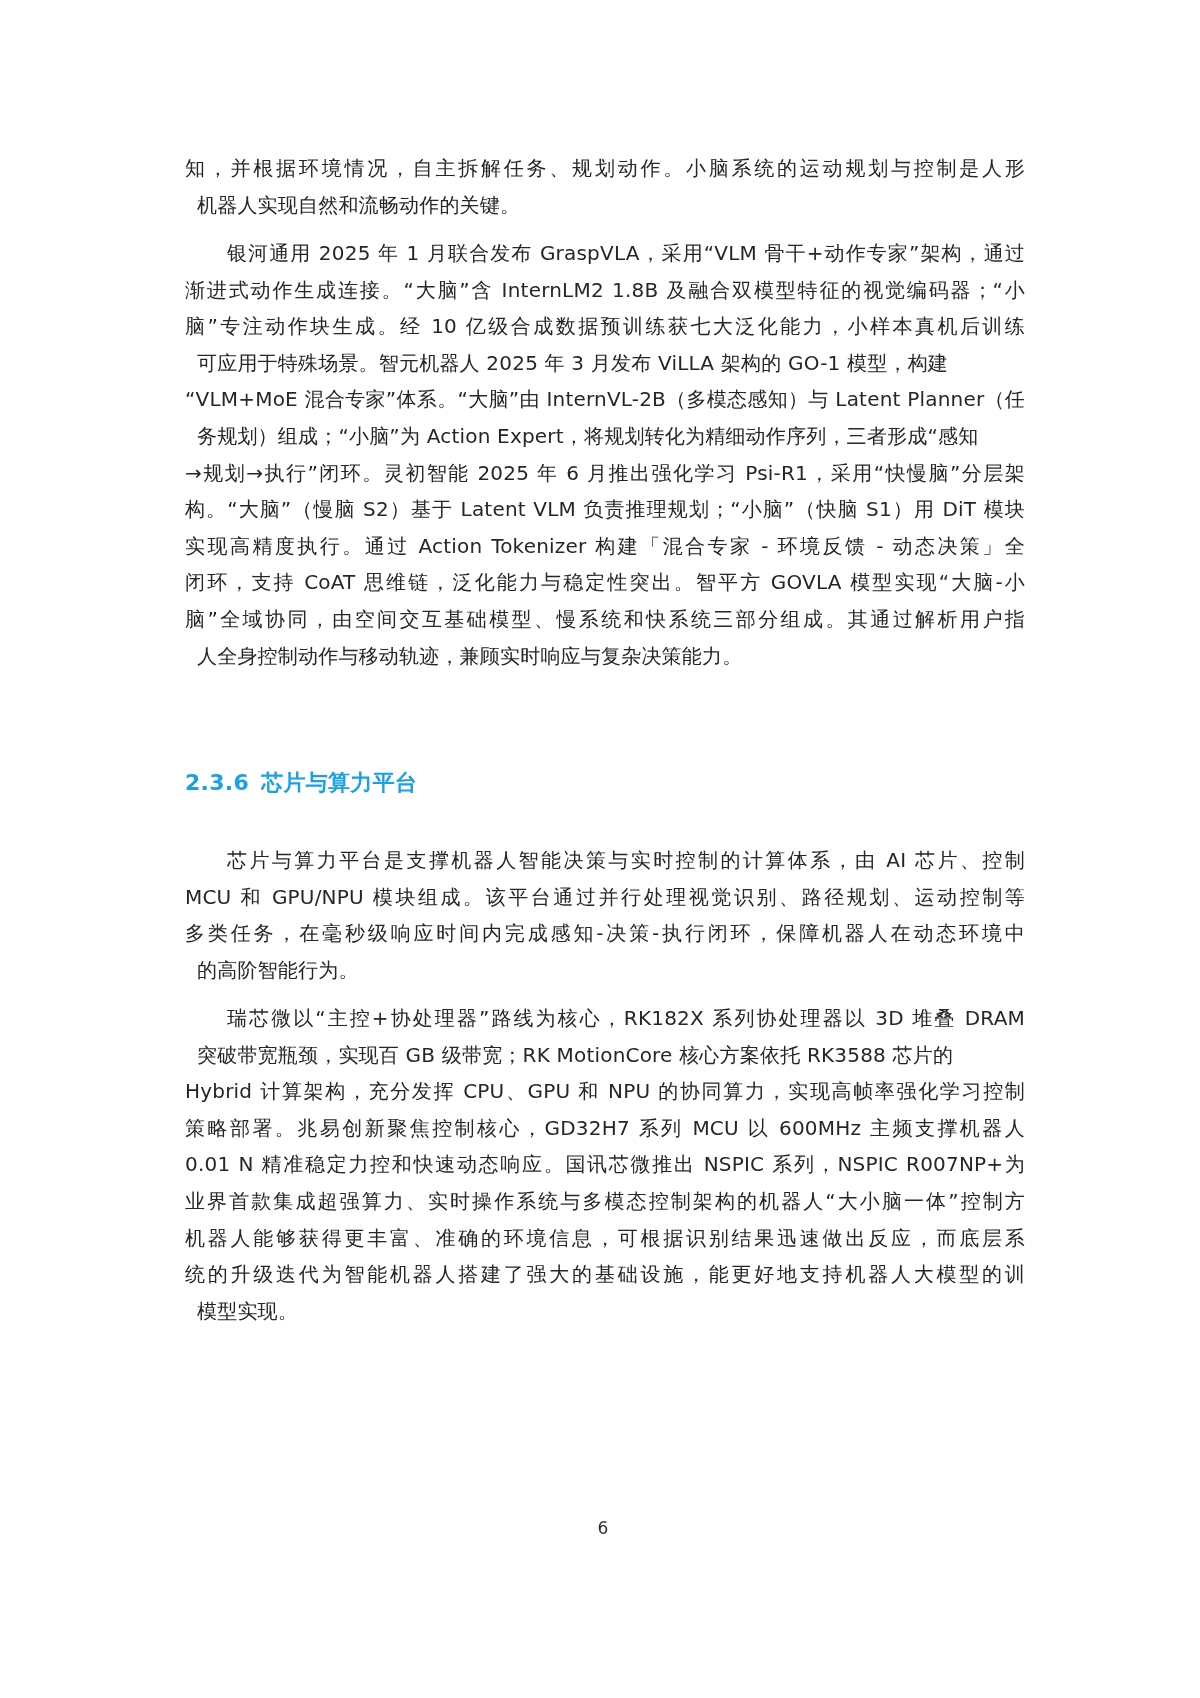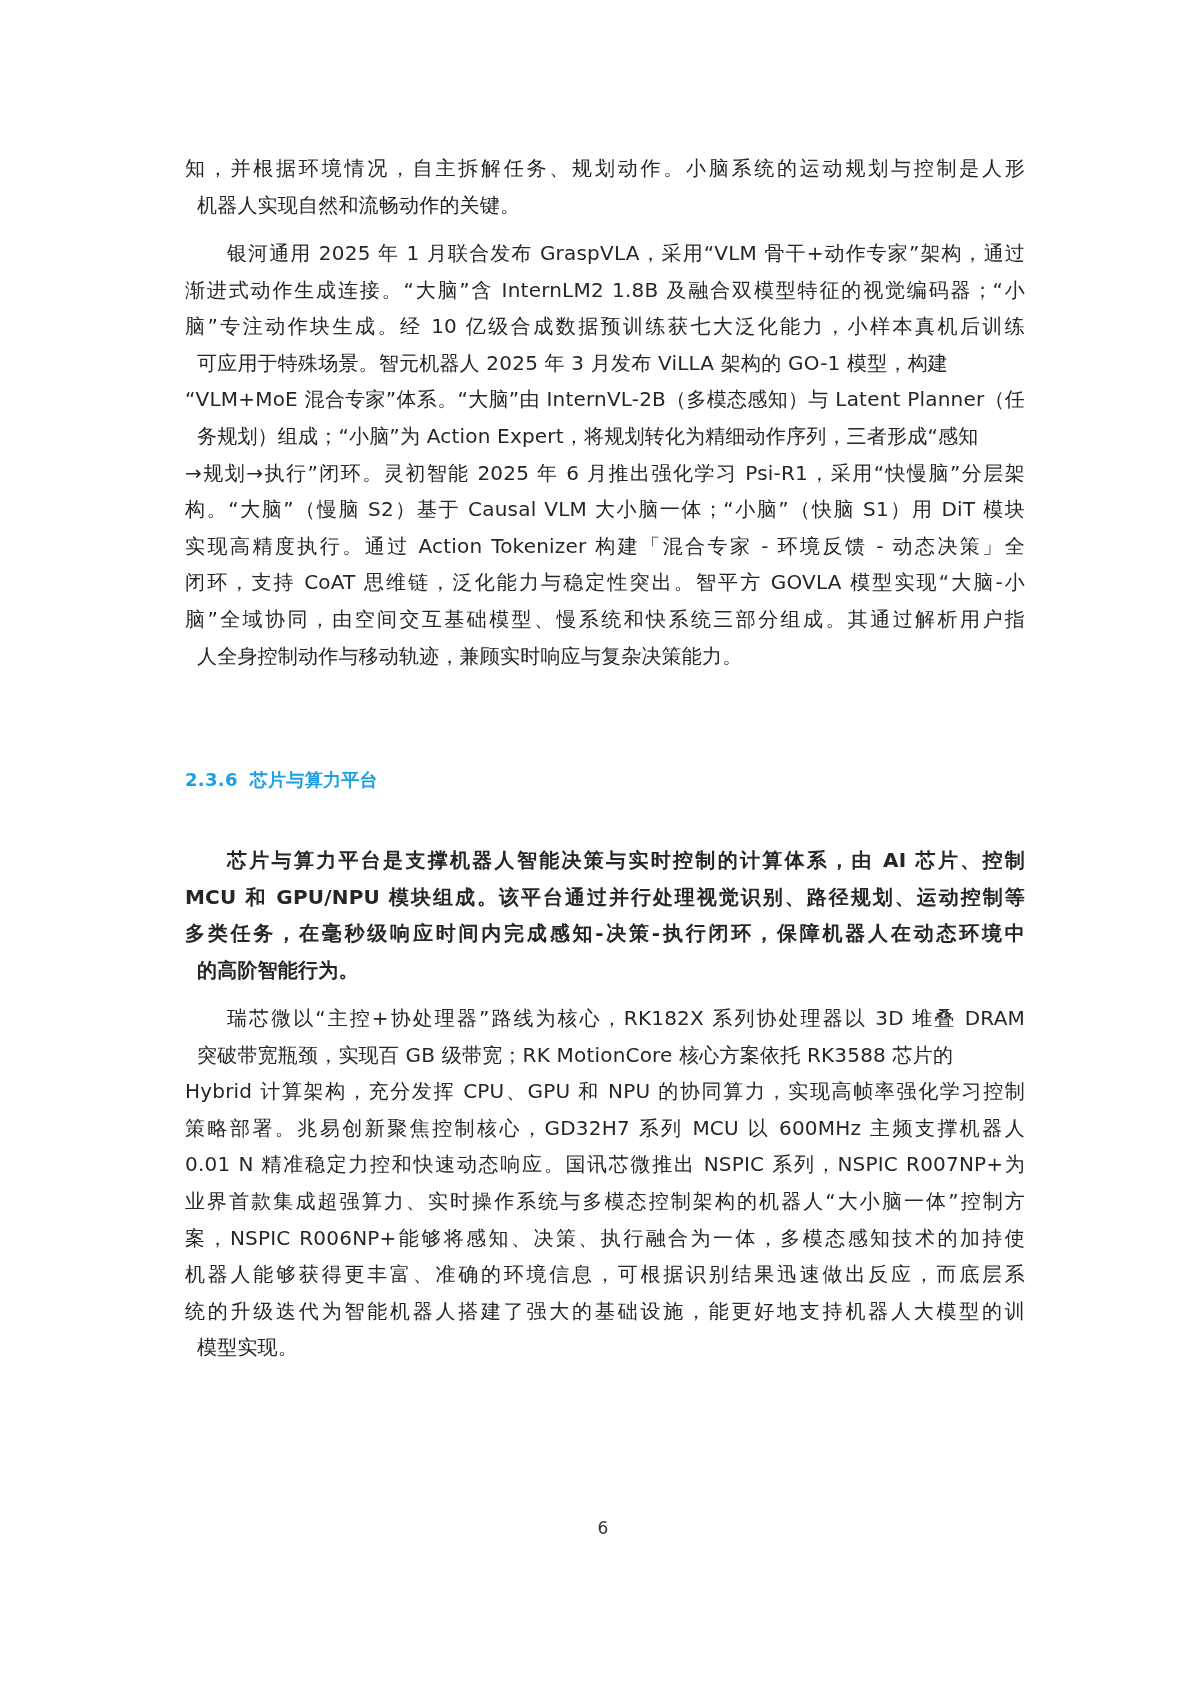--- a/index.html
+++ b/index.html
@@ -40,21 +40,21 @@
       text-align-last: left;
       margin-left: 12px;
     }
     .line.indent {
       padding-left: 42px;
     }
     .heading {
       position: absolute;
       left: 182px;
       top: 768px;
-      font-size: 18px;
+      font-size: 22px;
       font-weight: bold;
       color: #1BA1E2;
       white-space: nowrap;
       letter-spacing: 0.3px;
     }
     .heading .num {
       margin-right: 12px;
     }
     .page-number {
       position: absolute;
@@ -77,46 +77,45 @@
   </div>
 
   <div class="block" style="top:235px;">
     <div class="line indent">银河通用 2025 年 1 月联合发布 GraspVLA，采用“VLM 骨干+动作专家”架构，通过</div>
     <div class="line">渐进式动作生成连接。“大脑”含 InternLM2 1.8B 及融合双模型特征的视觉编码器；“小</div>
     <div class="line">脑”专注动作块生成。经 10 亿级合成数据预训练获七大泛化能力，小样本真机后训练</div>
     <div class="line last">可应用于特殊场景。智元机器人 2025 年 3 月发布 ViLLA 架构的 GO-1 模型，构建</div>
     <div class="line">“VLM+MoE 混合专家”体系。“大脑”由 InternVL-2B（多模态感知）与 Latent Planner（任</div>
     <div class="line last">务规划）组成；“小脑”为 Action Expert，将规划转化为精细动作序列，三者形成“感知</div>
     <div class="line">→规划→执行”闭环。灵初智能 2025 年 6 月推出强化学习 Psi-R1，采用“快慢脑”分层架</div>
-    <div class="line">构。“大脑”（慢脑 S2）基于 Causal VLM 大小脑一体；“小脑”（快脑 S1）用 DiT 模块</div>
+    <div class="line">构。“大脑”（慢脑 S2）基于 Latent VLM 负责推理规划；“小脑”（快脑 S1）用 DiT 模块</div>
     <div class="line">实现高精度执行。通过 Action Tokenizer 构建「混合专家 - 环境反馈 - 动态决策」全</div>
     <div class="line">闭环，支持 CoAT 思维链，泛化能力与稳定性突出。智平方 GOVLA 模型实现“大脑-小</div>
     <div class="line">脑”全域协同，由空间交互基础模型、慢系统和快系统三部分组成。其通过解析用户指</div>
     <div class="line last">人全身控制动作与移动轨迹，兼顾实时响应与复杂决策能力。</div>
   </div>
 
   <div class="heading">
     <span class="num">2.3.6</span><span>芯片与算力平台</span>
   </div>
 
-  <div class="block" style="top:842px;font-weight:bold;">
+  <div class="block" style="top:842px;">
     <div class="line indent">芯片与算力平台是支撑机器人智能决策与实时控制的计算体系，由 AI 芯片、控制</div>
     <div class="line">MCU 和 GPU/NPU 模块组成。该平台通过并行处理视觉识别、路径规划、运动控制等</div>
     <div class="line">多类任务，在毫秒级响应时间内完成感知-决策-执行闭环，保障机器人在动态环境中</div>
     <div class="line last">的高阶智能行为。</div>
   </div>
 
   <div class="block" style="top:1000px;">
     <div class="line indent">瑞芯微以“主控+协处理器”路线为核心，RK182X 系列协处理器以 3D 堆叠 DRAM</div>
     <div class="line last">突破带宽瓶颈，实现百 GB 级带宽；RK MotionCore 核心方案依托 RK3588 芯片的</div>
     <div class="line">Hybrid 计算架构，充分发挥 CPU、GPU 和 NPU 的协同算力，实现高帧率强化学习控制</div>
     <div class="line">策略部署。兆易创新聚焦控制核心，GD32H7 系列 MCU 以 600MHz 主频支撑机器人</div>
     <div class="line">0.01 N 精准稳定力控和快速动态响应。国讯芯微推出 NSPIC 系列，NSPIC R007NP+为</div>
     <div class="line">业界首款集成超强算力、实时操作系统与多模态控制架构的机器人“大小脑一体”控制方</div>
-    <div class="line">案，NSPIC R006NP+能够将感知、决策、执行融合为一体，多模态感知技术的加持使</div>
     <div class="line">机器人能够获得更丰富、准确的环境信息，可根据识别结果迅速做出反应，而底层系</div>
     <div class="line">统的升级迭代为智能机器人搭建了强大的基础设施，能更好地支持机器人大模型的训</div>
     <div class="line last">模型实现。</div>
   </div>
 
   <div class="page-number">6</div>
 
 </div>
 
 </body></html>

